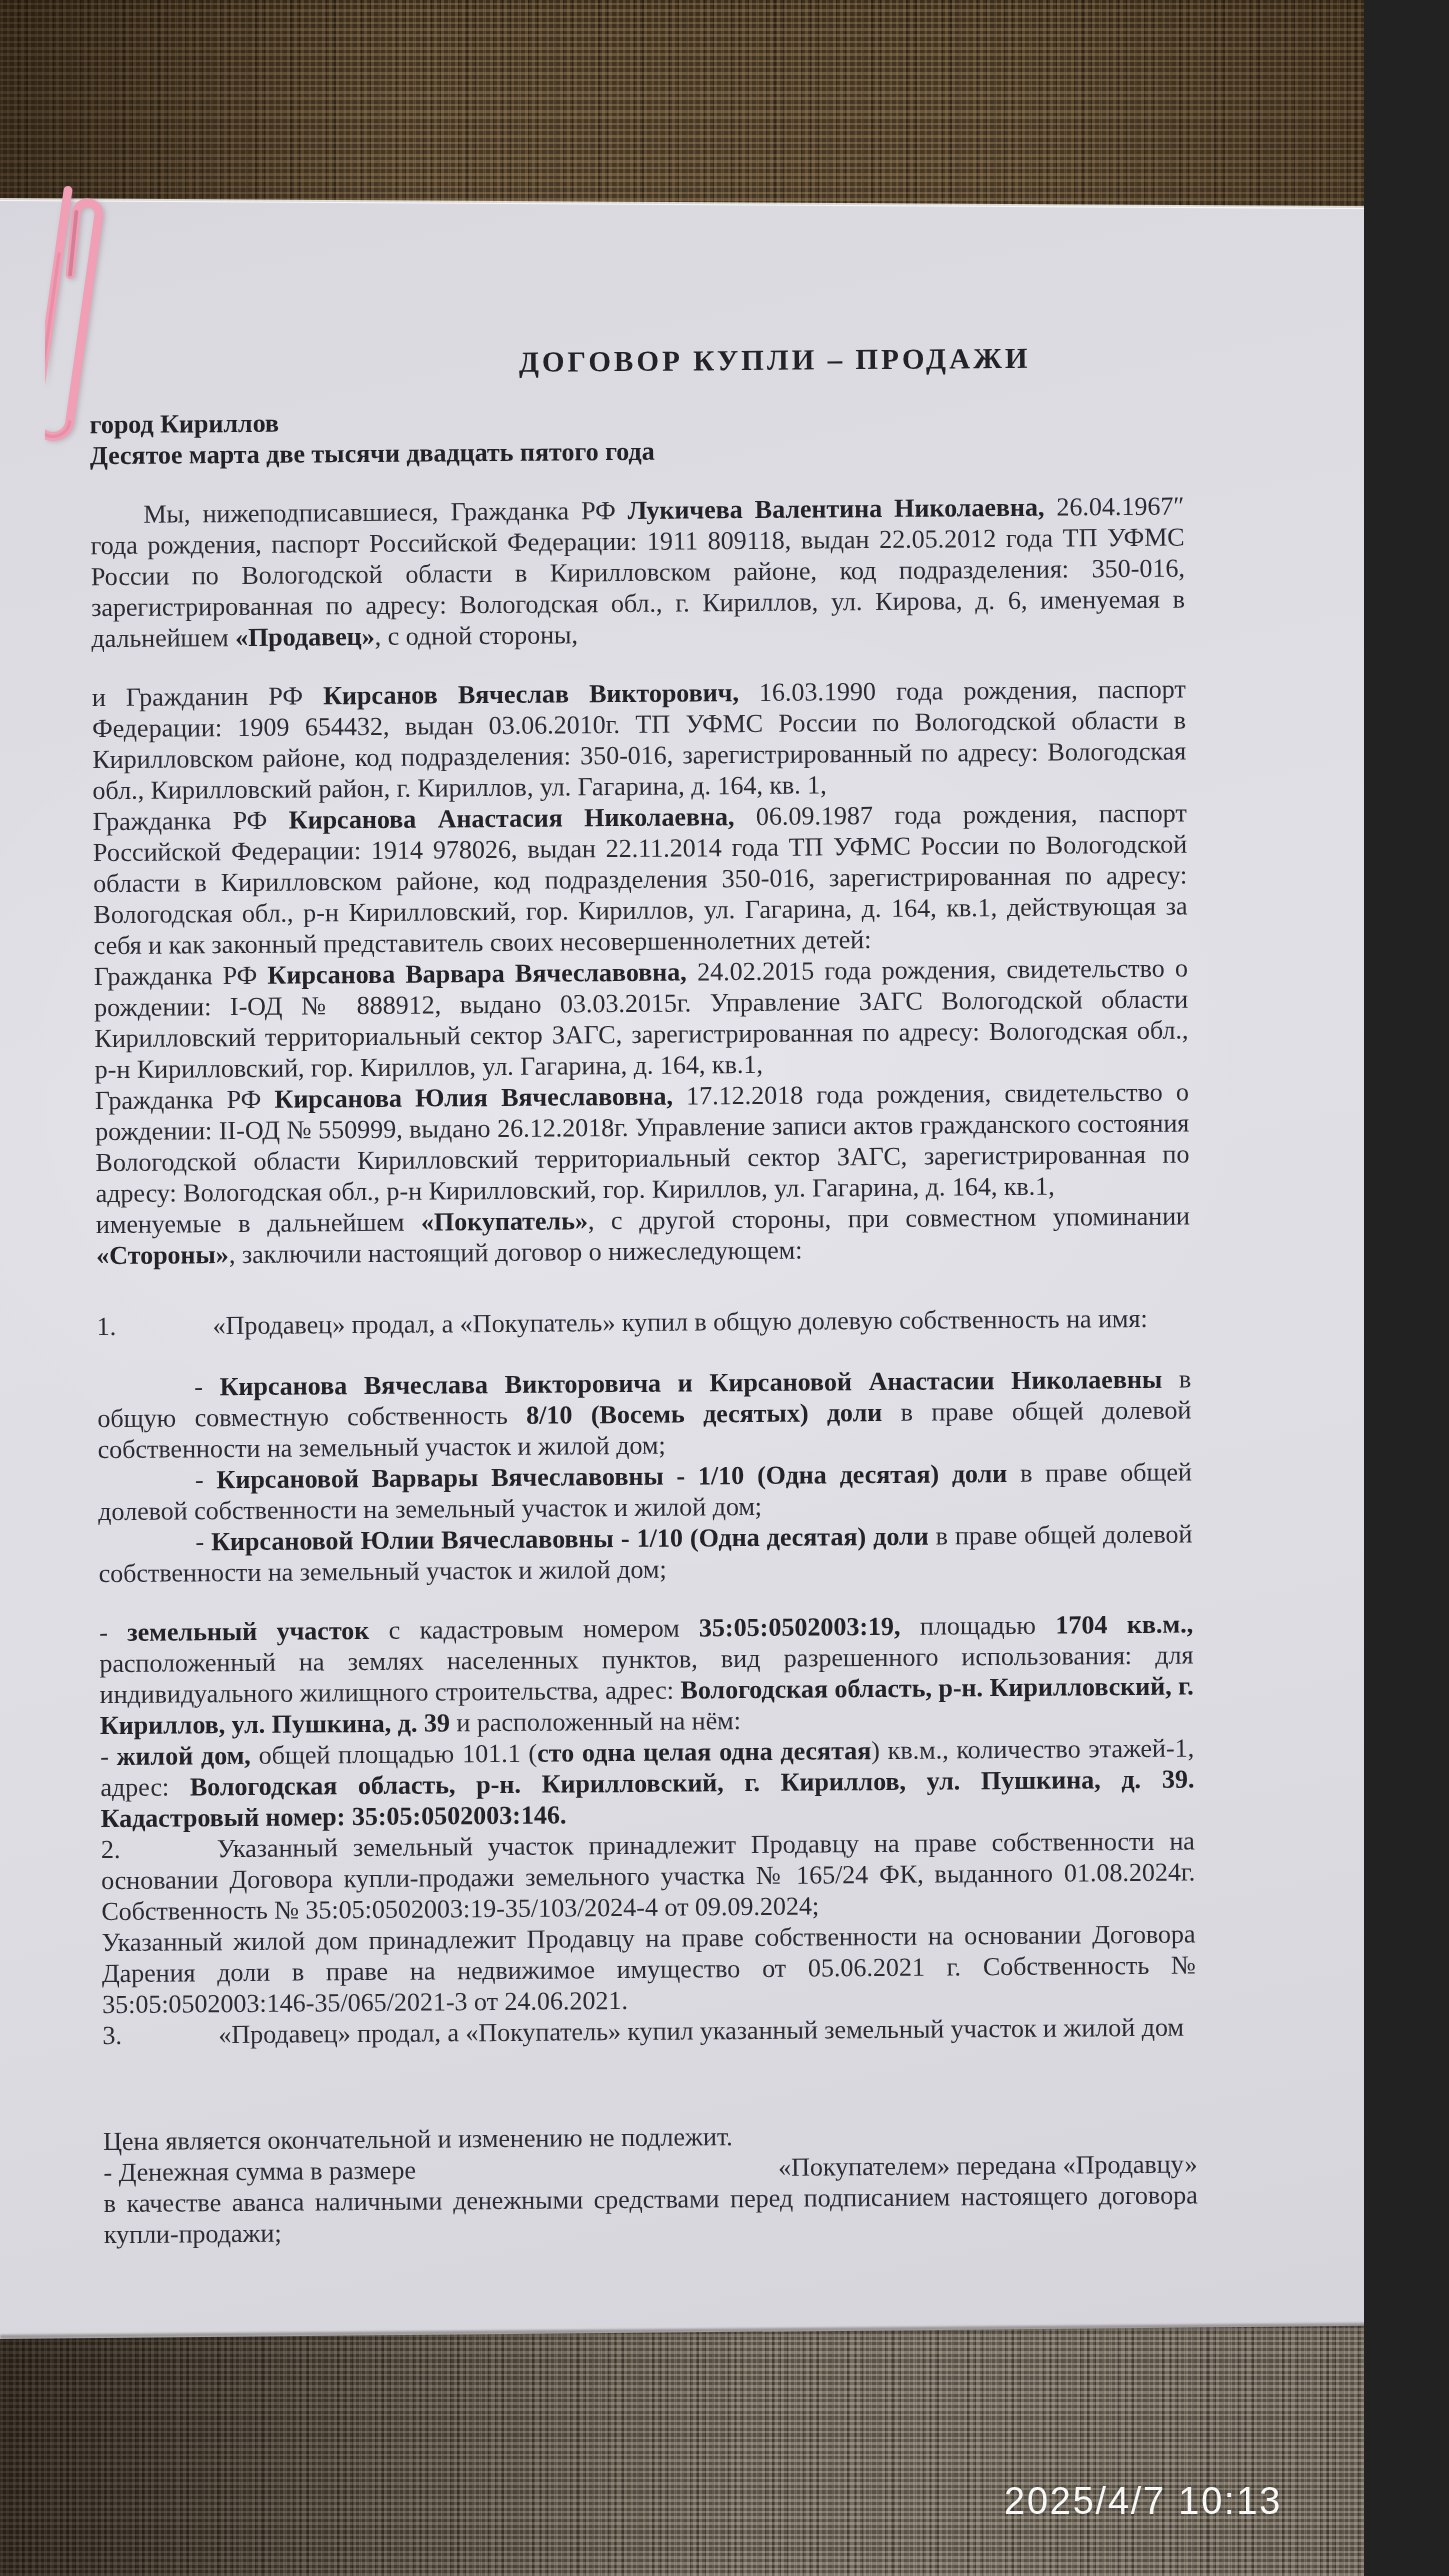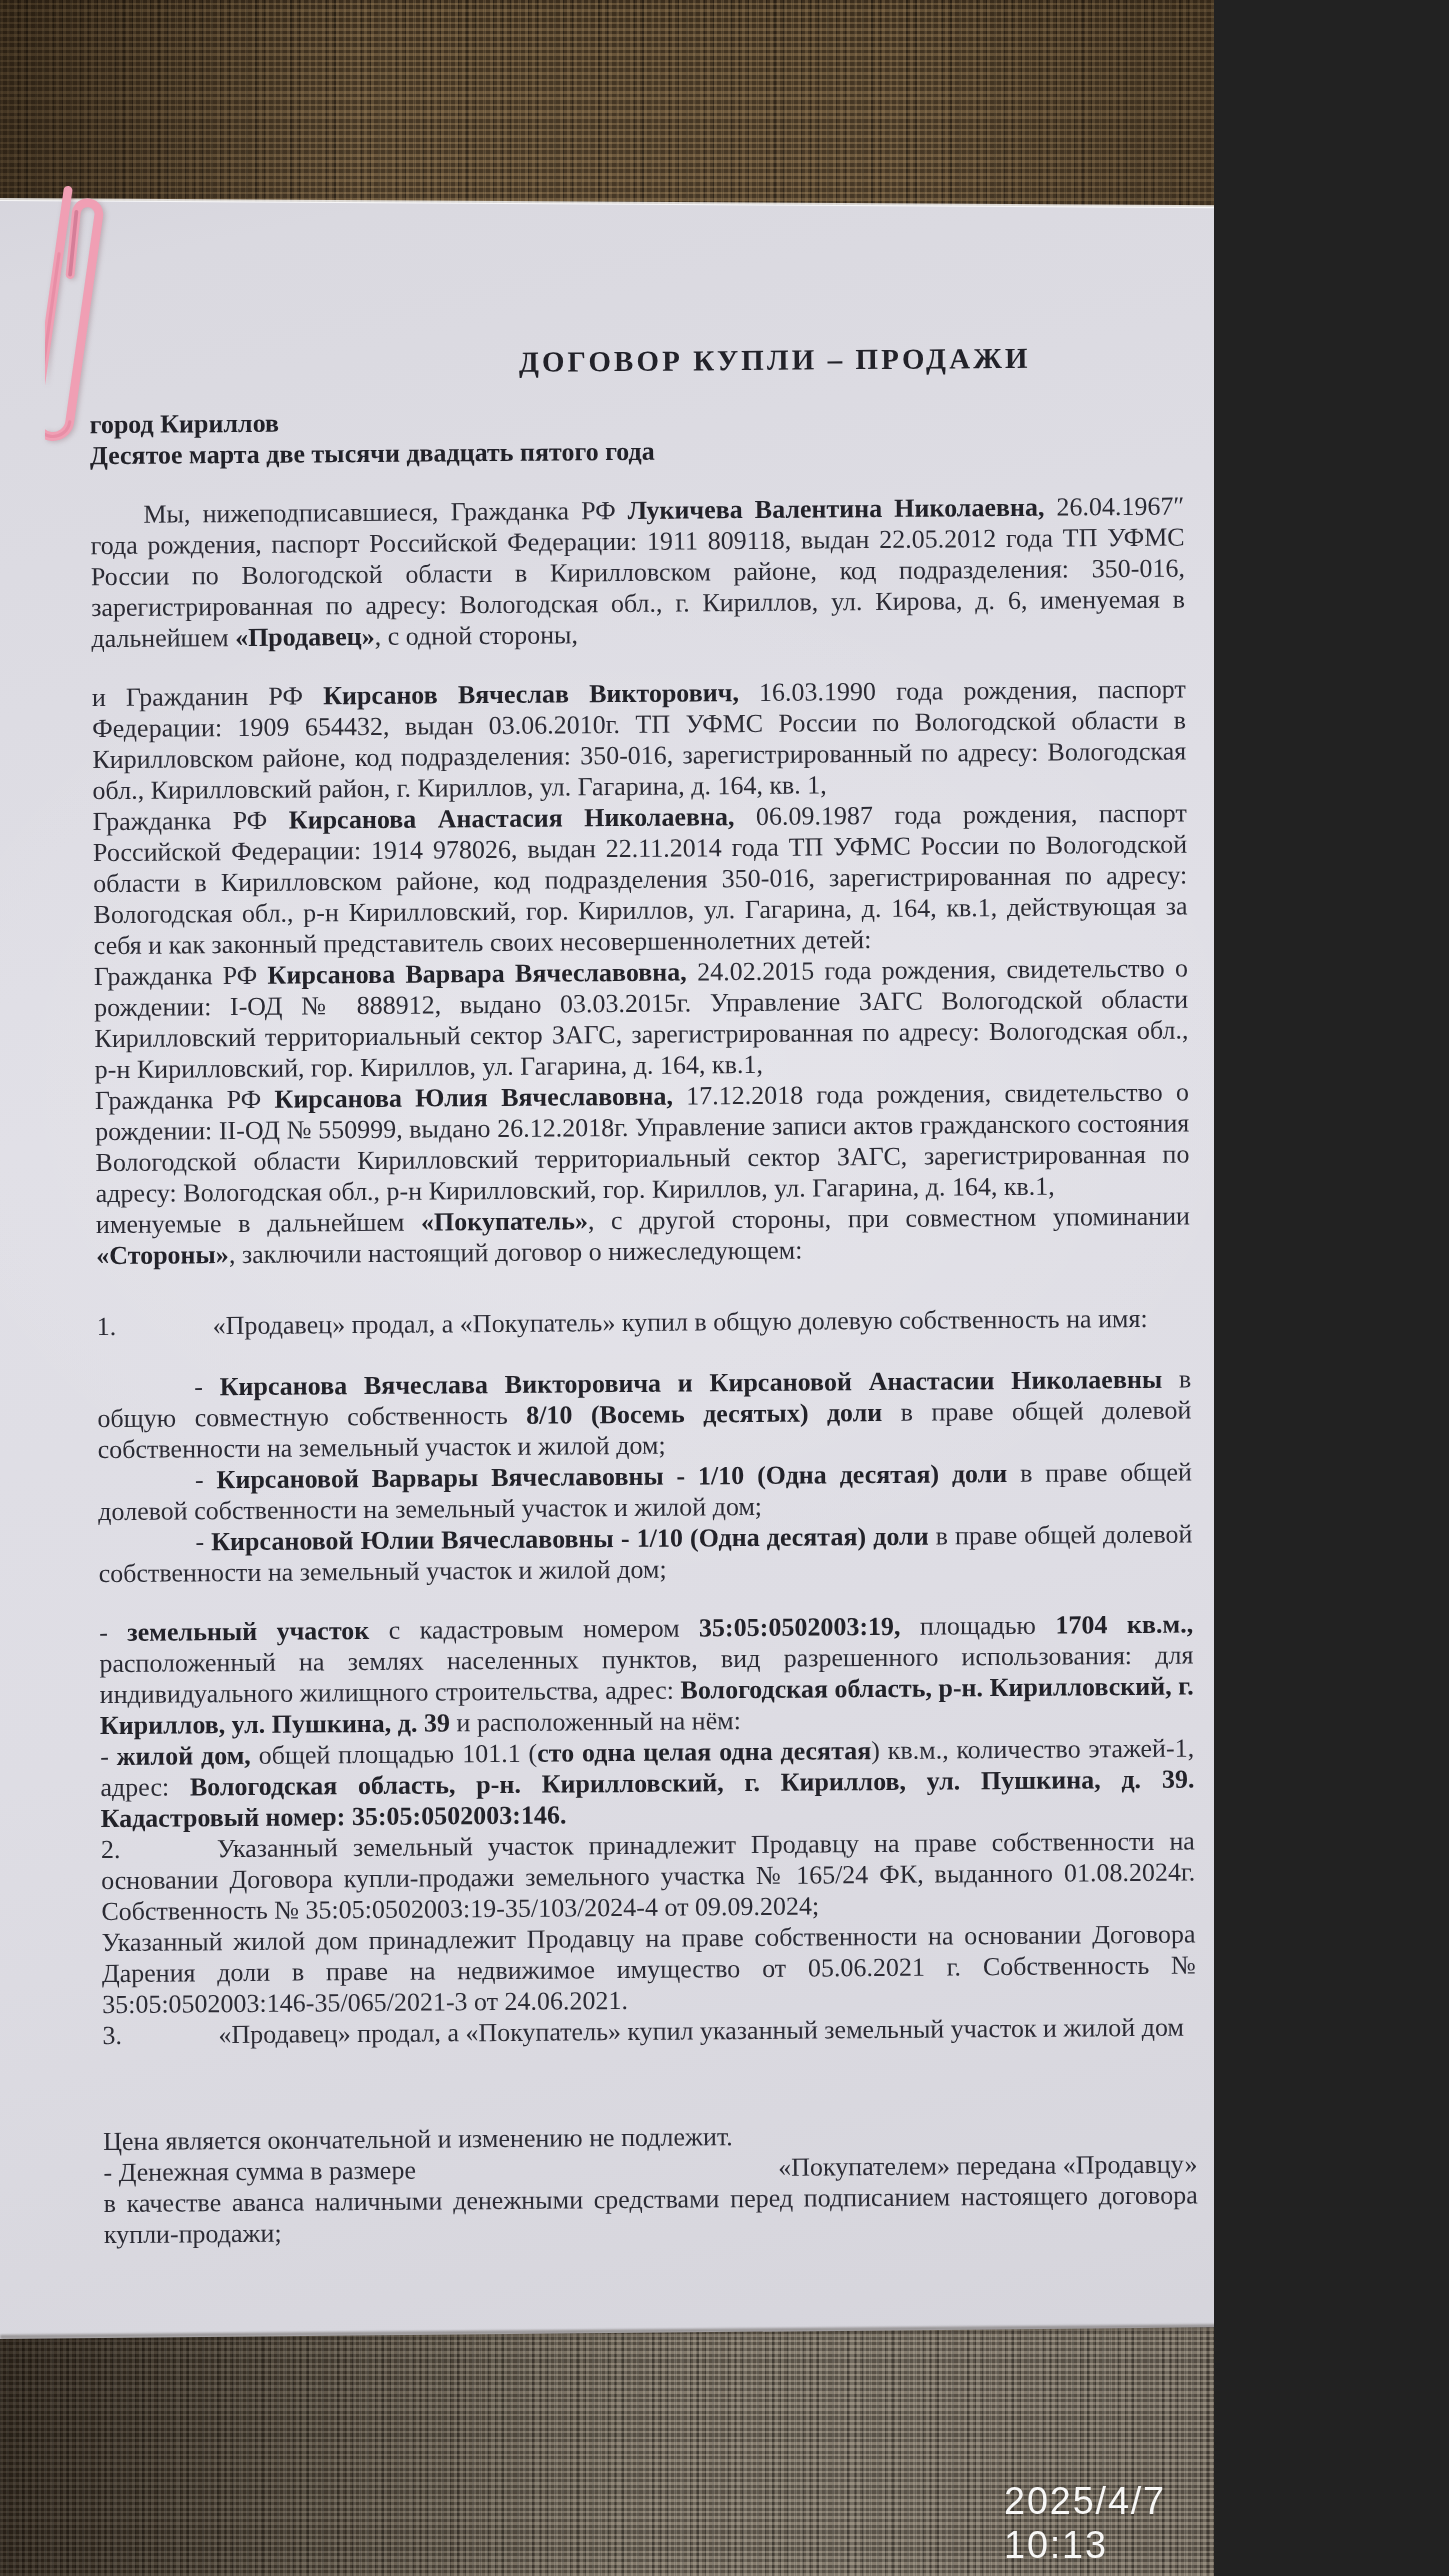--- a/index.html
+++ b/index.html
@@ -1,17 +1,17 @@
 <!DOCTYPE html>
 <html style="--paper: #dedde4; --fabric-top: #57452e; --fabric-bottom: #6e6557; --clip-pink: #f09fb4; --clip-pink-deep: #e2809a; --ink: #2b2b34; --stamp: rgba(255,255,255,0.95);font-size:10px"><head>
 <meta charset="utf-8">
 <style>
   html,body{margin:0;padding:0;background:#222;}
   #canvas{
-    position:relative;width:1214px;height:2576px;overflow:hidden;
+    position:relative;width:1364px;height:2576px;overflow:hidden;
     font-family:"Liberation Serif",serif;
   }
   
   .fabric{position:absolute;left:0;top:0;width:100%;height:100%;}
   .fabric-top{
     background:
       repeating-linear-gradient(90deg, rgba(186,156,112,.22) 0 3.1px, rgba(0,0,0,0) 3.1px 7px),
       repeating-linear-gradient(0deg, rgba(196,168,122,.18) 0 2.5px, rgba(0,0,0,.22) 2.5px 6.3px),
       repeating-linear-gradient(90deg, rgba(0,0,0,.30) 0 1.3px, rgba(0,0,0,0) 1.3px 8.8px),
       linear-gradient(180deg,#4c3b26 0%, #57452e 30%, #5d4a33 100%);

